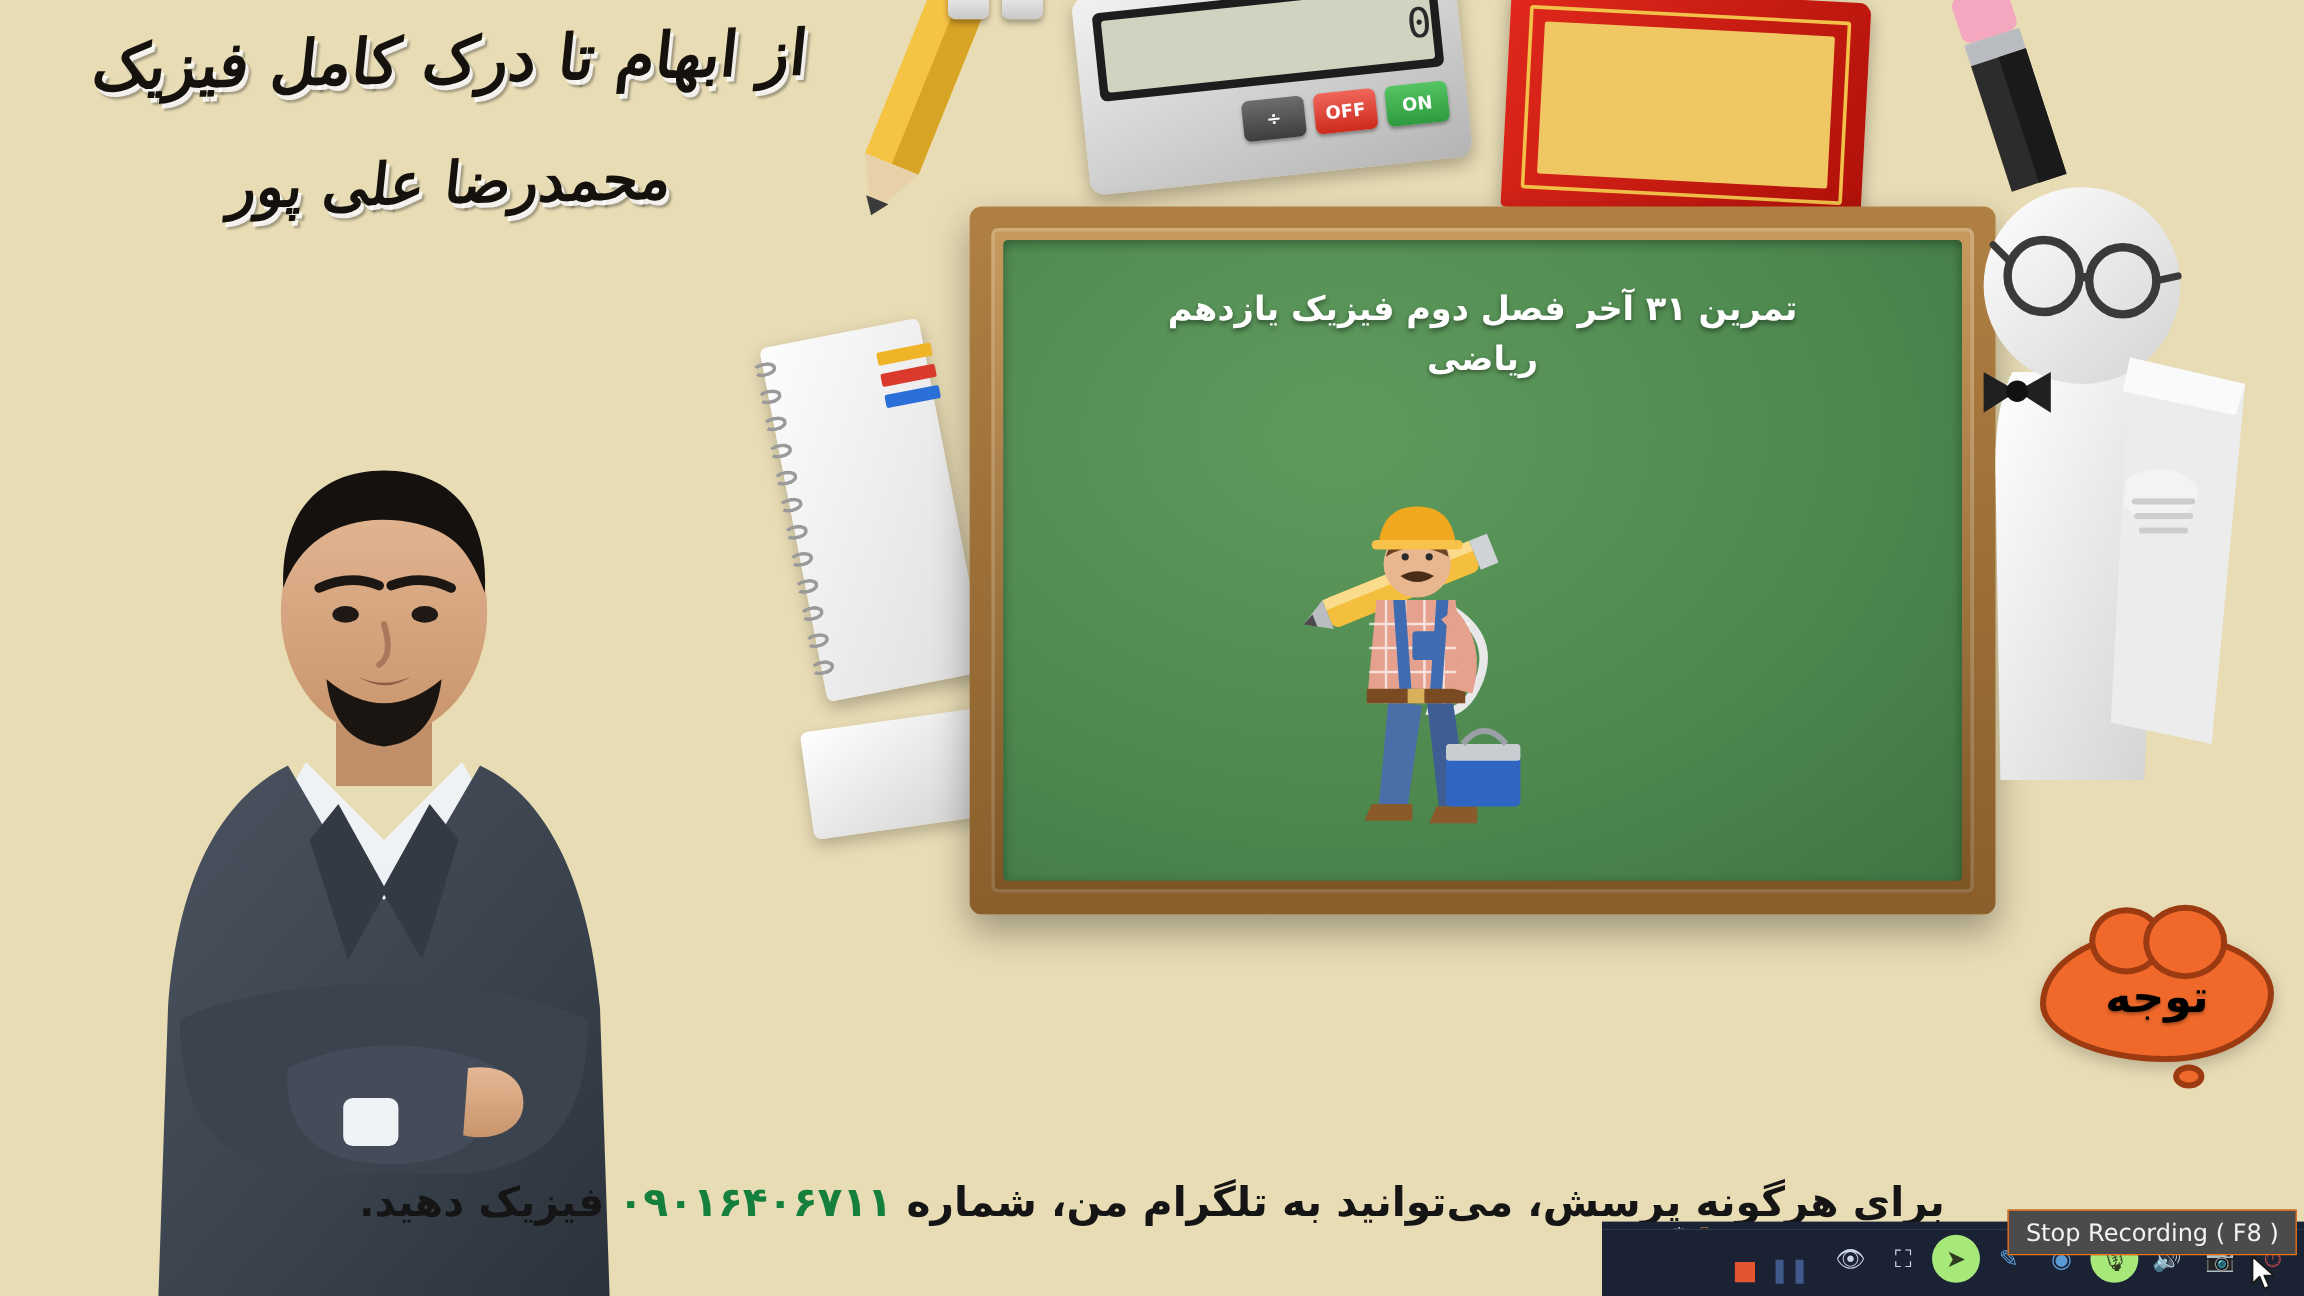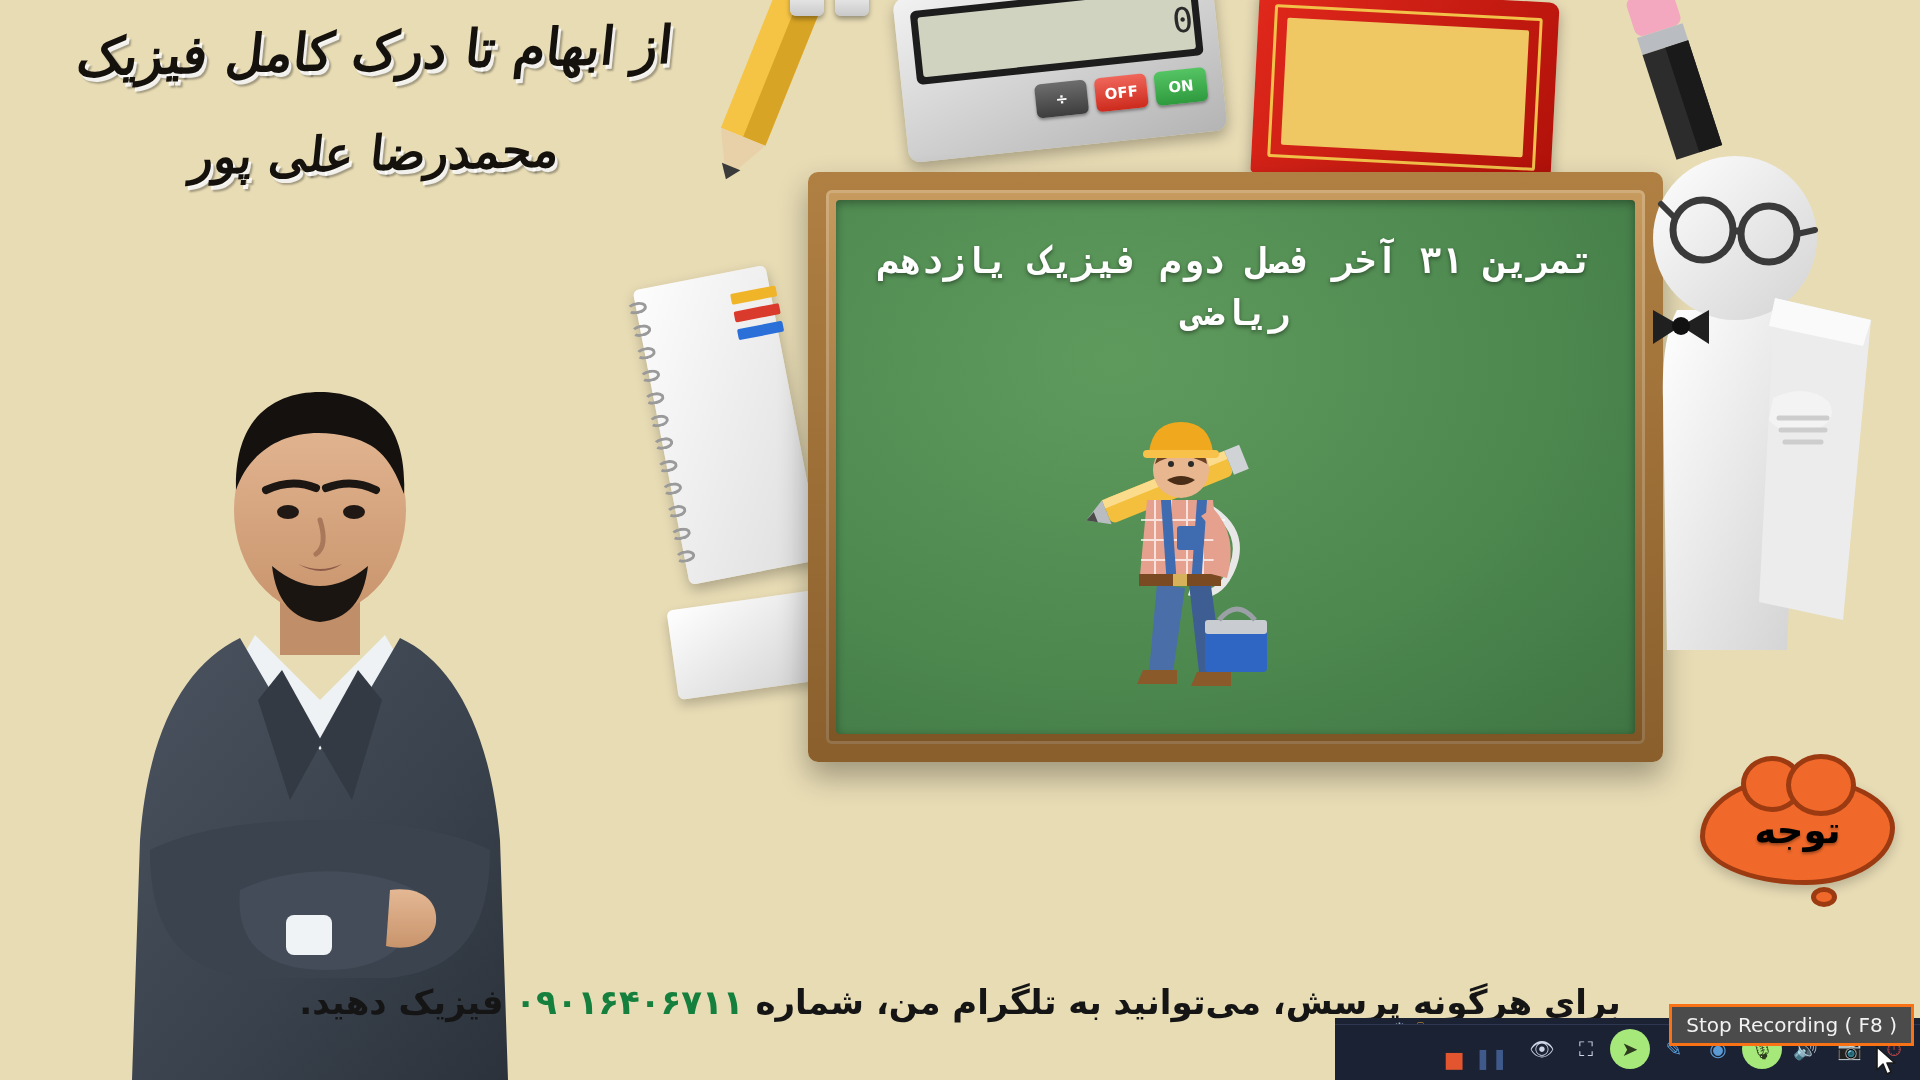--- a/index.html
+++ b/index.html
@@ -120,24 +120,23 @@
   }
   #chalkboard .slate{
     width:100%; height:100%; border-radius:4px;
     background:radial-gradient(ellipse at 35% 30%, #5f9a5d 0%, #4e8a50 55%, #3f7543 100%);
     box-shadow:inset 0 3px 10px rgba(0,0,0,.35);
     position:relative; overflow:hidden;
     padding-top:38px;
   }
   .board-line{
     color:#ffffff; font-weight:700; text-align:center;
-    font-size:36px; line-height:1.45;
+    font-size:28px; line-height:1.45;
     text-shadow:0 2px 4px rgba(0,0,0,.45);
     padding:0 20px;
-    font-family:Liberation Mono, monospace;
   }
   #board-line-2{ }
 
   
   .clip{ position:absolute; width:34px; height:26px; background:linear-gradient(#f4f4f4,#c9c9c9);
          border-radius:6px; box-shadow:0 3px 5px rgba(0,0,0,.35); top:-10px; }
   #clip-left{ left:790px; }
   #clip-right{ left:835px; }
 
   
@@ -214,21 +213,21 @@
   #rec-stop{
     align-self:flex-end; margin-bottom:8px;
     color:#e2552f; font-size:22px; padding:0 6px;
   }
   #rec-pause{ align-self:flex-end; margin-bottom:10px; color:#3f5a8a; font-size:20px; padding:0 4px; }
 
   
   #rec-tooltip{
     position:absolute; right:6px; bottom:34px;
     background:#4b4b4b; color:#f2f2f2; font-size:20px;
-    padding:6px 14px; border:3px solid #f97316;
+    padding:6px 14px; border:1px solid #f97316;
     white-space:nowrap; direction:ltr;
   }
 
   
   #cursor{ position:absolute; right:22px; bottom:4px; width:22px; height:30px; }
 </style>
 </head>
 <body>
 
 <div id="stage">

